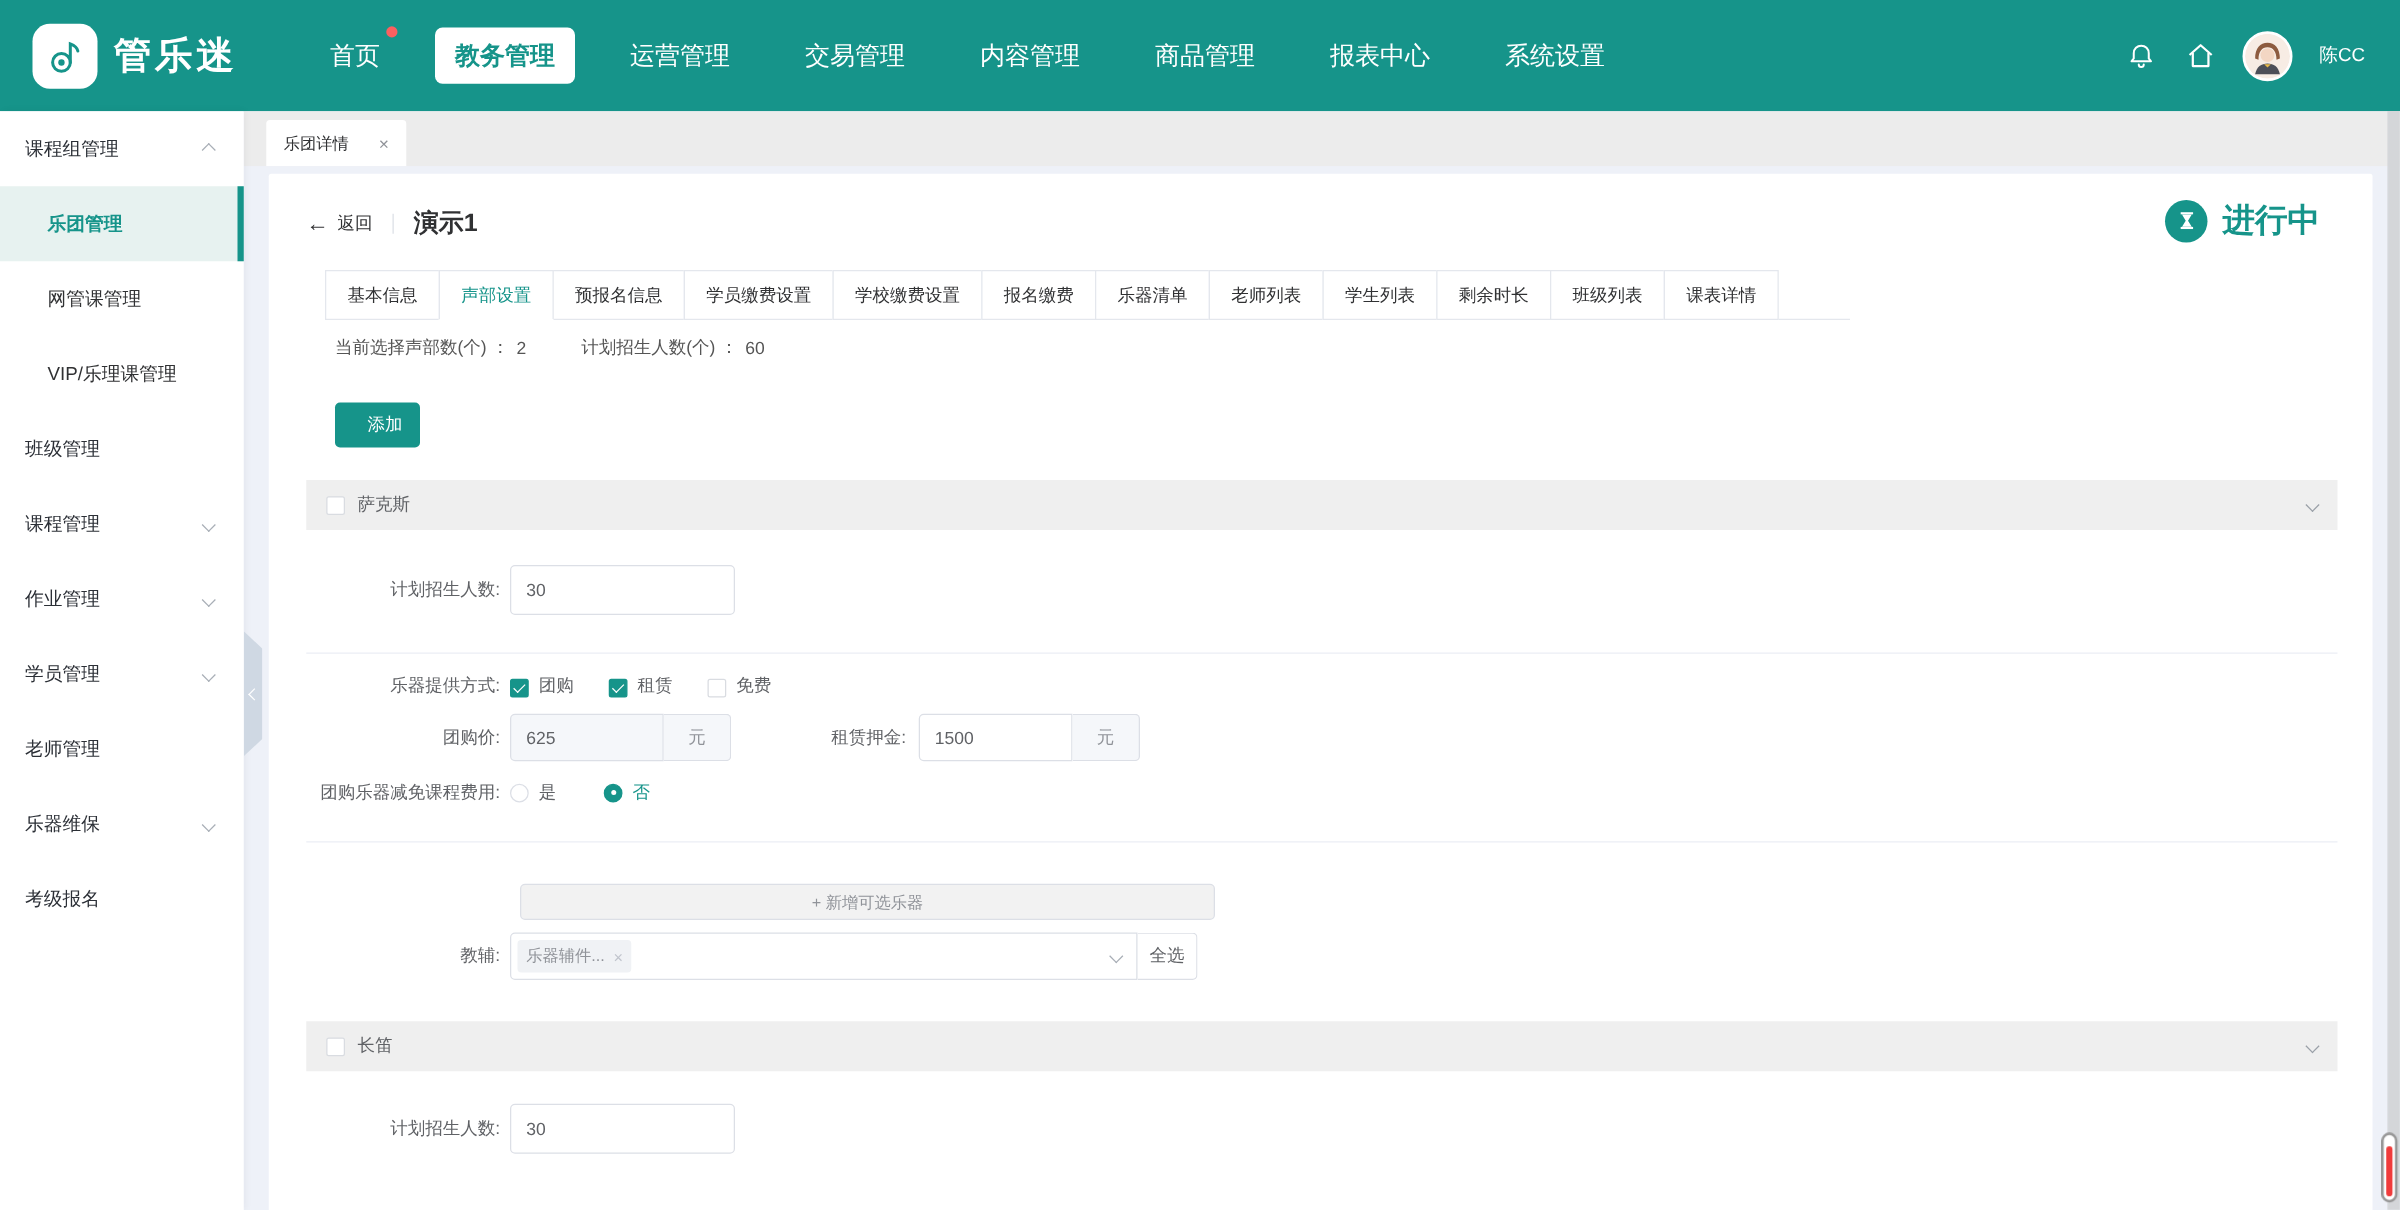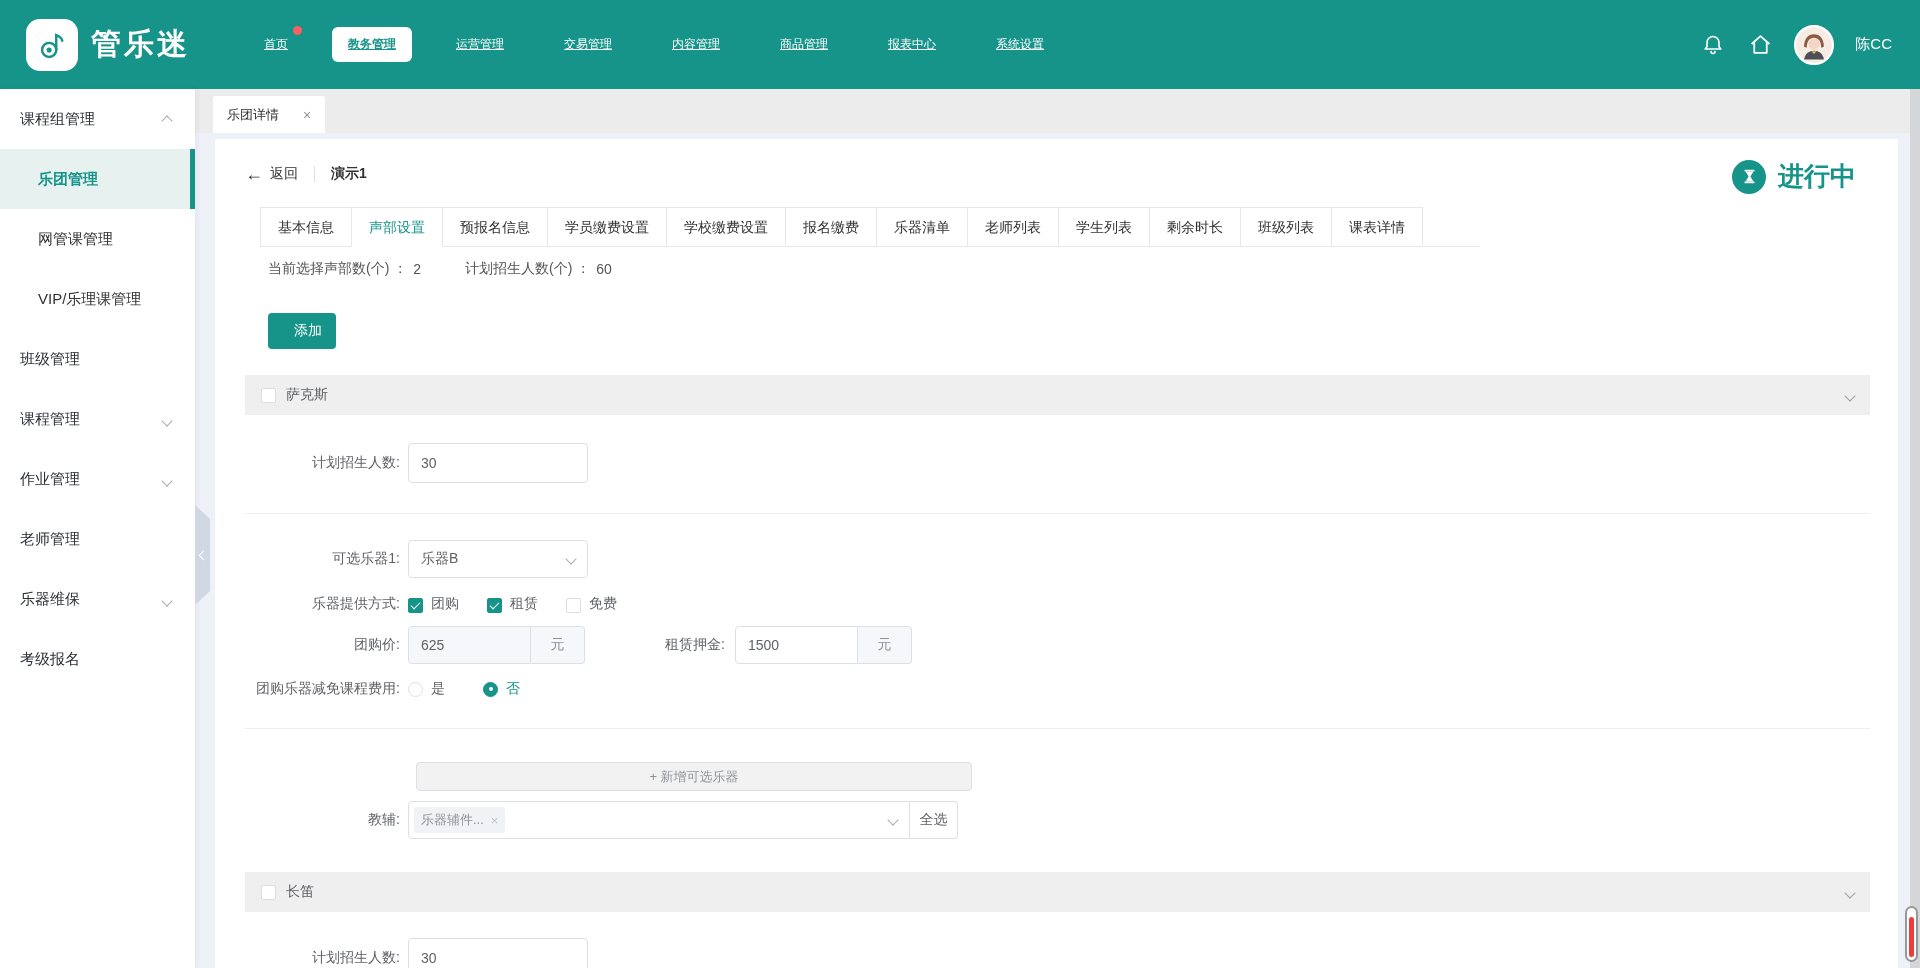--- a/index.html
+++ b/index.html
@@ -6,22 +6,22 @@
   html,body { width:1920px; height:968px; overflow:hidden; background:#eef1f8;
     font-family:"Liberation Sans","DejaVu Sans",sans-serif; }
 
   
   .navbar { height:89px; background:#16948a; display:flex; align-items:center; position:relative; }
   .brand { display:flex; align-items:center; margin-left:26px; }
   .brand-icon { width:52px; height:52px; background:#fff; border-radius:14px;
     display:flex; align-items:center; justify-content:center; }
   .brand-name { color:#fff; font-size:30px; font-weight:bold; margin-left:13px; letter-spacing:3px; }
   .nav-menu { display:flex; align-items:center; margin-left:44px; }
-  .nav-item { position:relative; color:#fff; font-size:12px; padding:9px 16px; margin:0 14px;
-    border-radius:6px; cursor:pointer; white-space:nowrap;text-decoration:underline; }
+  .nav-item { position:relative; color:#fff; font-size:20px; padding:9px 16px; margin:0 14px;
+    border-radius:6px; cursor:pointer; white-space:nowrap; }
   .nav-item.active { background:#fff; color:#16948a; font-weight:bold; }
   .nav-dot { position:absolute; top:-1px; right:2px; width:9px; height:9px; border-radius:50%;
     background:#fb6060; }
   .nav-right { margin-left:auto; display:flex; align-items:center; gap:21px; margin-right:28px;text-align:right; }
   .nav-ico { width:26px; height:26px; display:flex; align-items:center; justify-content:center; cursor:pointer; }
   .avatar { width:40px; height:40px; border-radius:50%; background:#fff; overflow:hidden;
     border:2px solid #fff; cursor:pointer; }
   .user-name { color:#fff; font-size:15px; cursor:pointer; }
 
   
@@ -53,21 +53,21 @@
 
   .content { flex:1; background:#eef1f8; padding:6px 22px 0 20px; overflow:hidden; }
   .card { background:#fff; min-height:1200px; border-radius:2px; position:relative;
     padding:26px 28px 0 30px; }
 
   
   .back-row { display:flex; align-items:center; }
   .back-arrow { font-size:18px; color:#303133; cursor:pointer; line-height:1; }
   .back-label { font-size:14px; color:#303133; margin-left:7px; cursor:pointer; }
   .vdiv { width:1px; height:16px; background:#dcdfe6; margin:0 16px; }
-  .page-title { font-size:14px; font-weight:bold; color:#303133; }
+  .page-title { font-size:20px; font-weight:bold; color:#303133; }
   .status { position:absolute; top:20px; right:42px; display:flex; align-items:center; gap:12px; }
   .status-circle { width:34px; height:34px; border-radius:50%; background:#16948a;
     display:flex; align-items:center; justify-content:center; }
   .status-text { font-size:26px; font-weight:bold; color:#16948a; }
 
   
   .dtabs { margin-top:24px; margin-left:15px; width:1220px; display:flex; position:relative;align-items:flex-end; }
   .dtabs::after { content:""; position:absolute; left:0; right:0; bottom:0; height:1px; background:#e4e7ed; }
   .dtab { height:40px; line-height:38px; padding:0 17px; font-size:14px; color:#303133; background:#fff;
     border:1px solid #e4e7ed; margin-right:-1px; position:relative; z-index:1; cursor:pointer; white-space:nowrap; }
@@ -234,20 +234,24 @@
     </div>
     <div class="side-item">
       <span>班级管理</span>
     </div>
     <div class="side-item">
       <span>课程管理</span>
       <span class="side-chev"><i class="chev down"></i></span>
     </div>
     <div class="side-item">
       <span>作业管理</span>
+      <span class="side-chev"><i class="chev down"></i></span>
+    </div>
+    <div class="side-item">
+      <span>学员管理</span>
       <span class="side-chev"><i class="chev down"></i></span>
     </div>
     <div class="side-item">
       <span>老师管理</span>
     </div>
     <div class="side-item">
       <span>乐器维保</span>
       <span class="side-chev"><i class="chev down"></i></span>
     </div>
     <div class="side-item">
@@ -321,27 +325,20 @@
           <span class="panel-chev"><i class="chev down gray"></i></span>
         </div>
 
         <div class="frow mt28">
           <span class="flabel">计划招生人数:</span>
           <input class="tinput" value="30" style="">
         </div>
 
         <div class="divider mt30"></div>
 
-        <div class="frow mt26">
-          <span class="flabel">可选乐器1:</span>
-          <div class="select">
-            <span>乐器B</span>
-            <i class="chev down"></i>
-          </div>
-        </div>
 
         <div class="frow mt17">
           <span class="flabel">乐器提供方式:</span>
           <span class="cbgroup">
             <span class="cb checked"></span>
             <span class="lbl">团购</span>
           </span>
           <span class="cbgroup">
             <span class="cb checked"></span>
             <span class="lbl">租赁</span>

